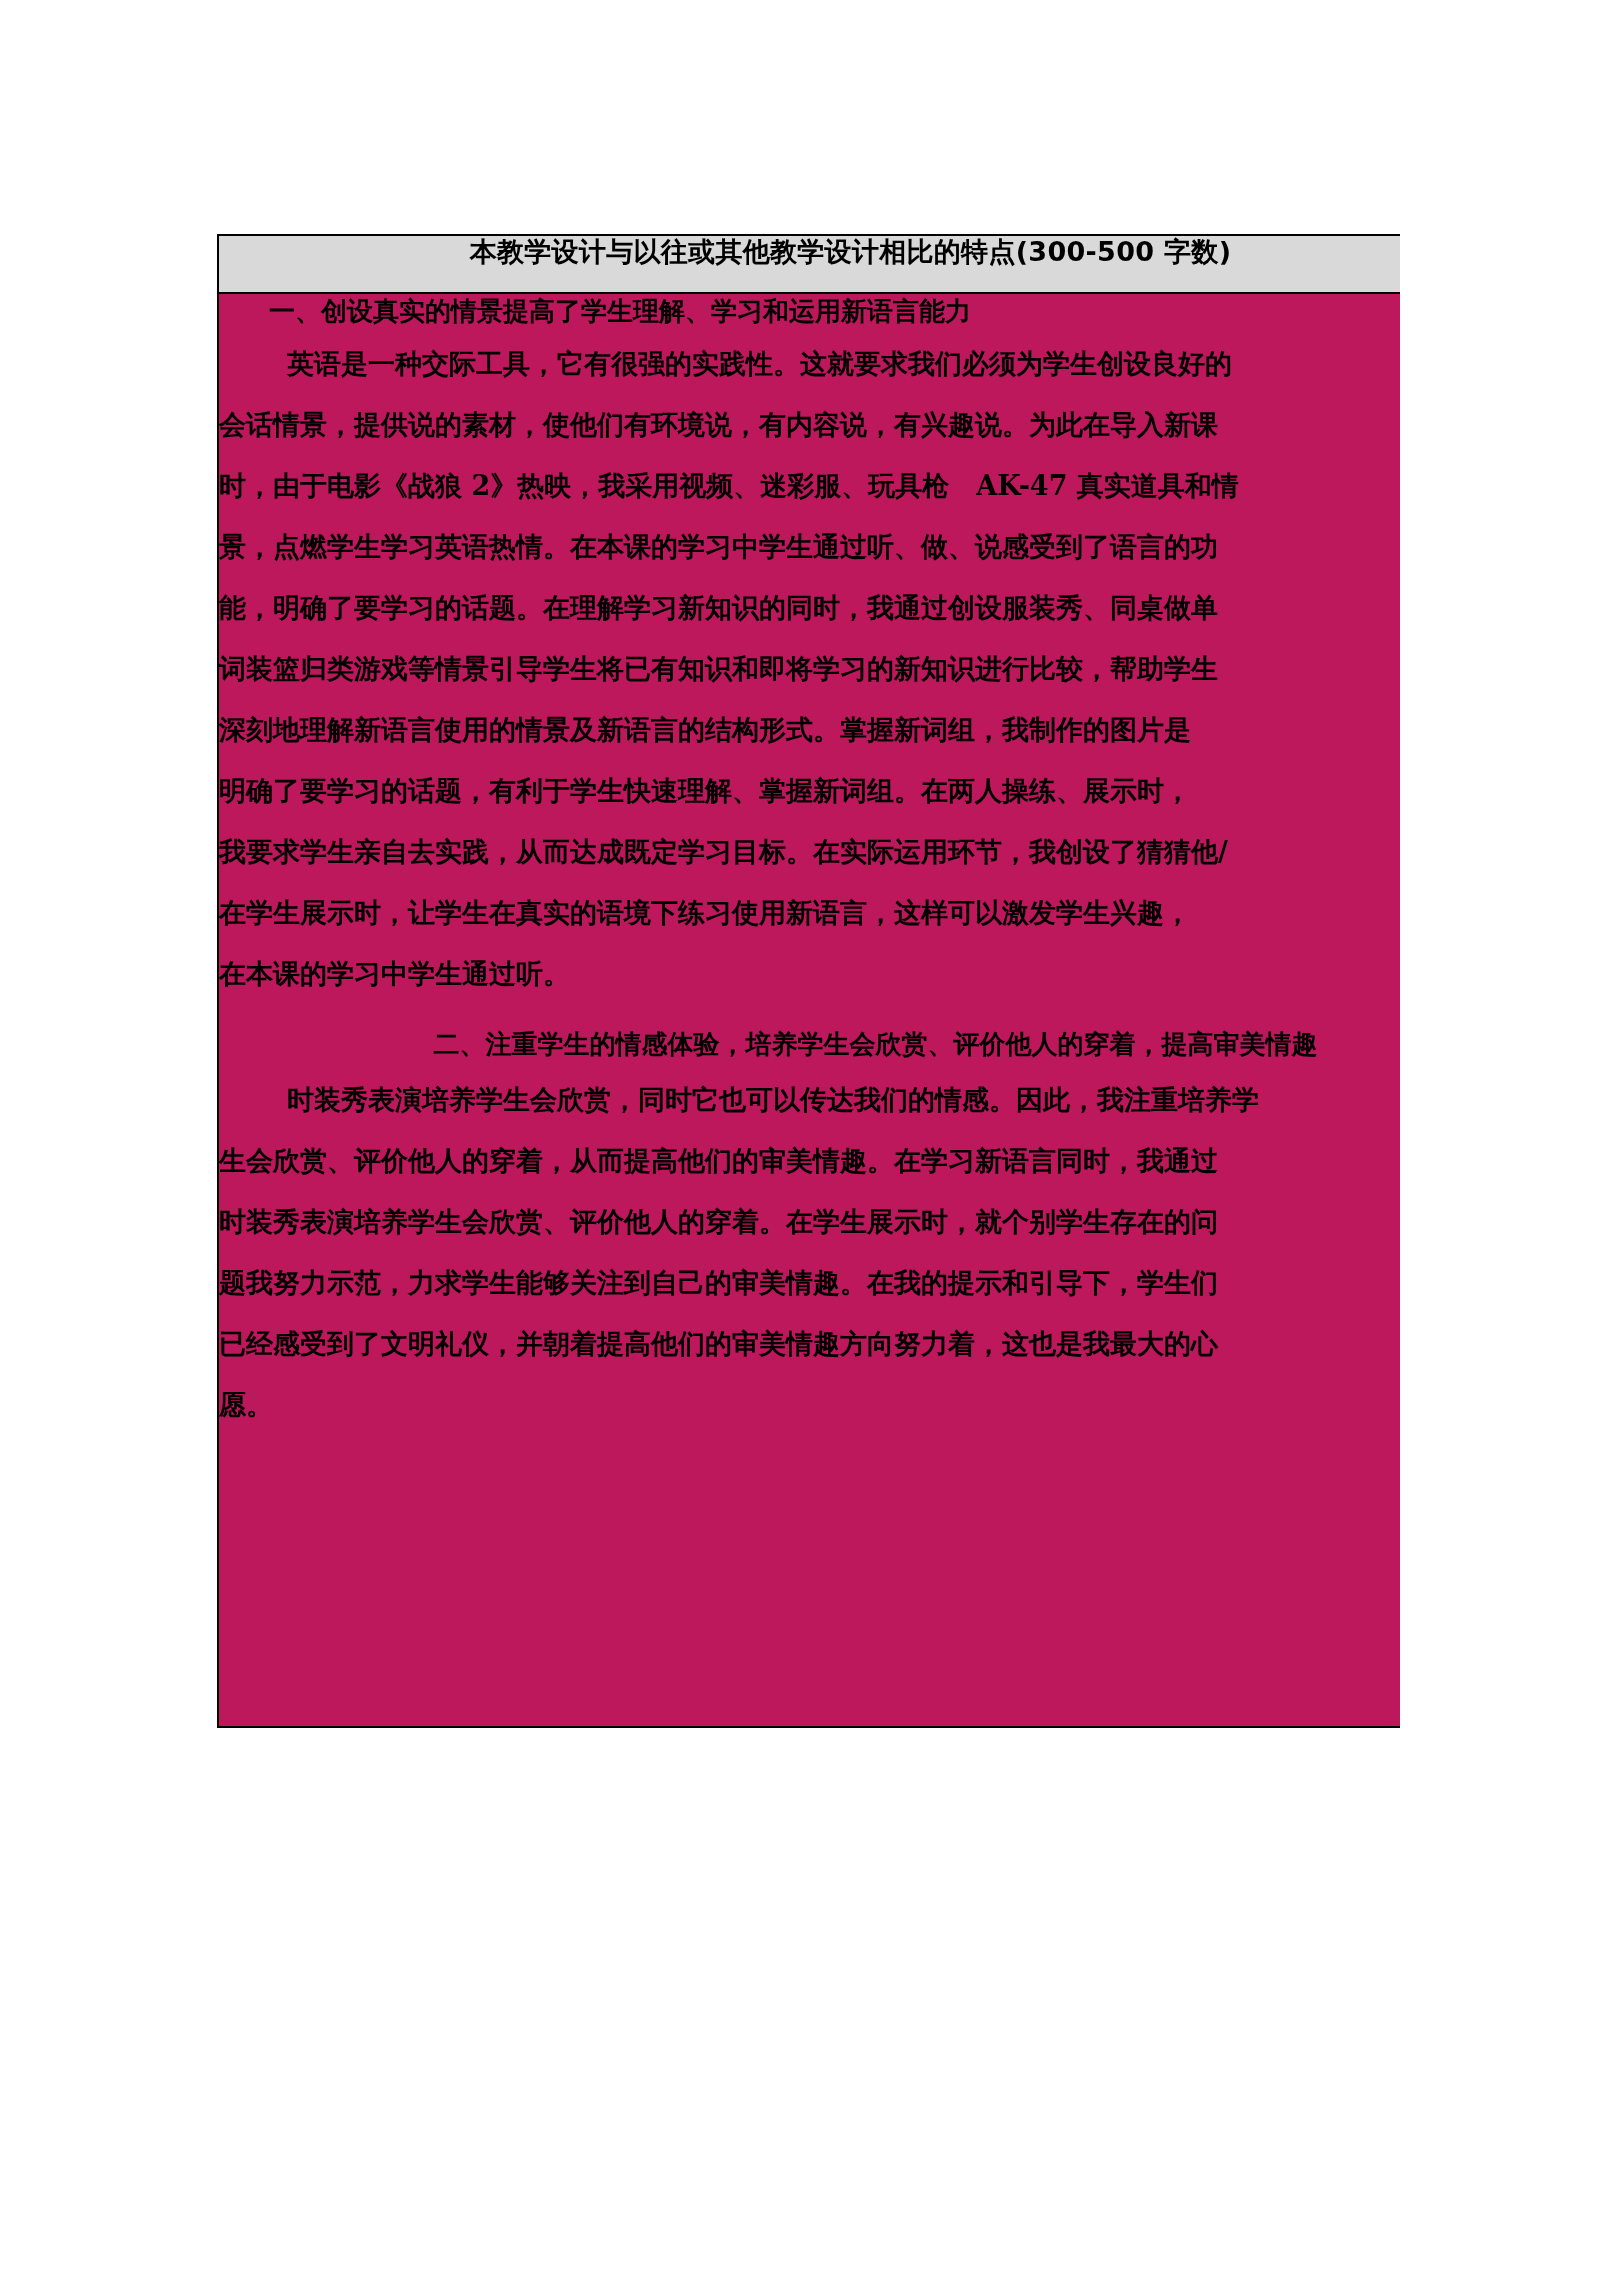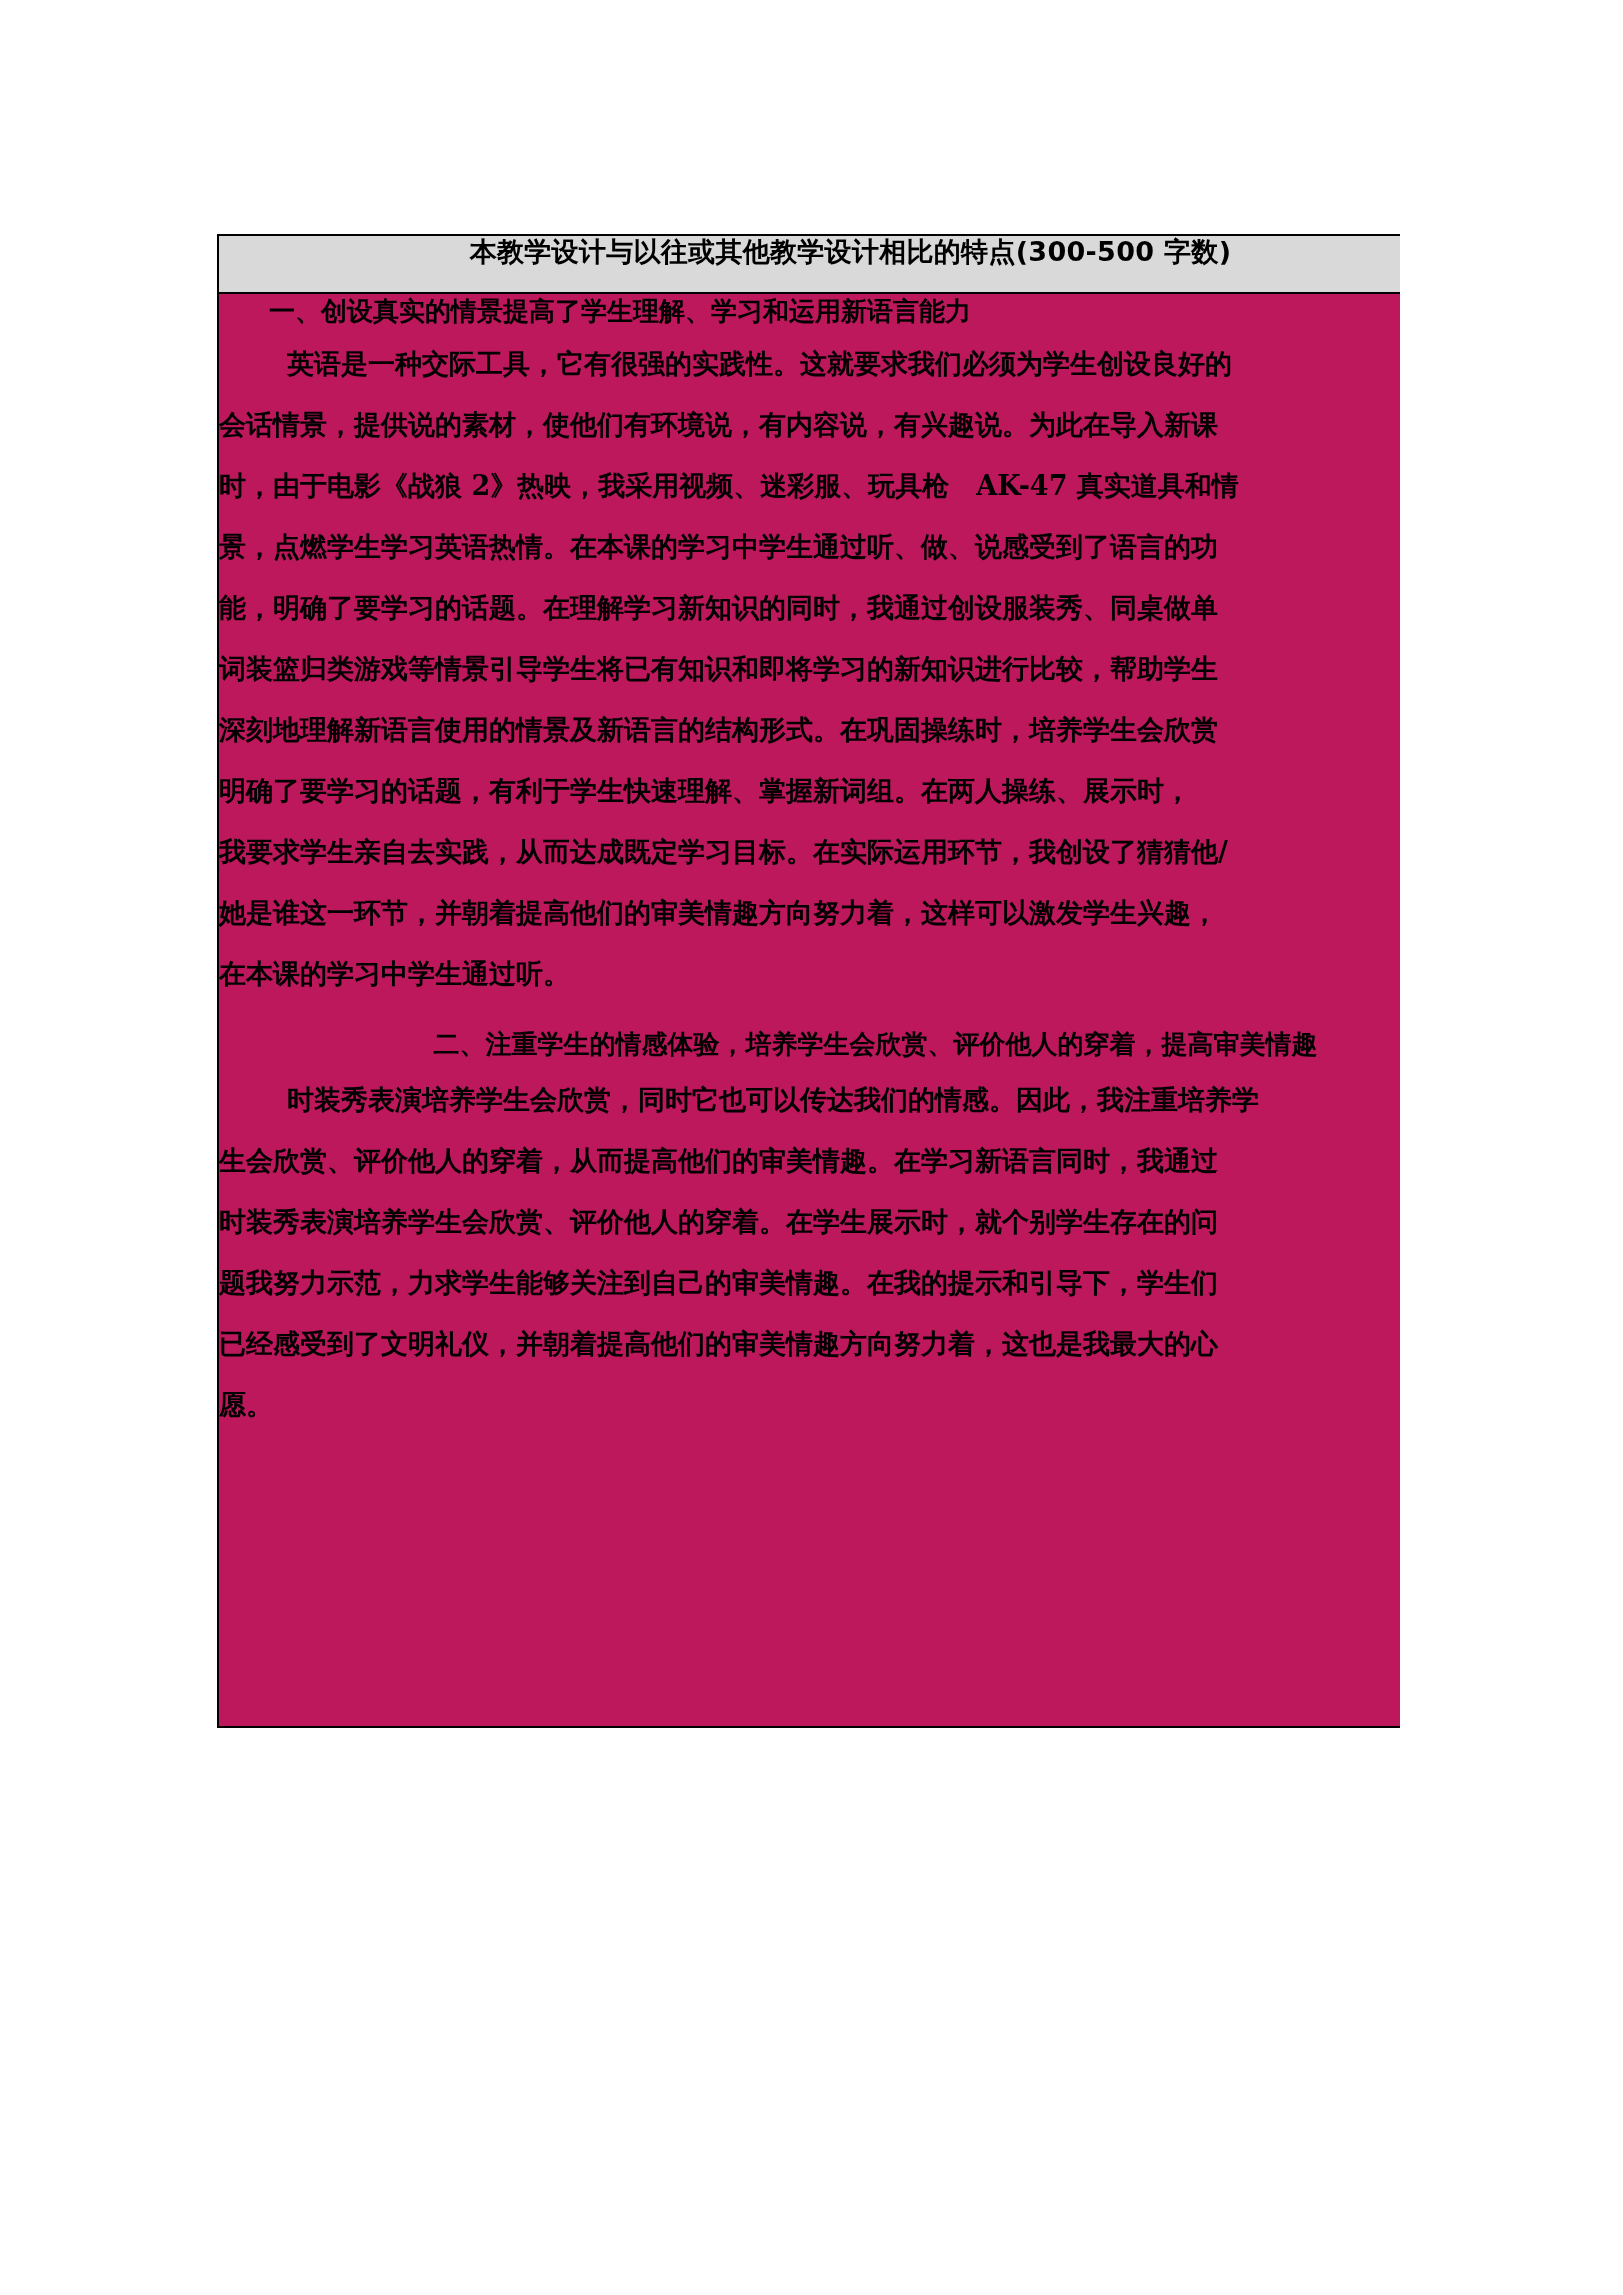--- a/index.html
+++ b/index.html
@@ -114,24 +114,24 @@
 
           <div class="section-heading">一、创设真实的情景提高了学生理解、学习和运用新语言能力</div>
 
           <div class="para">
             <div class="text-line indent">英语是一种交际工具，它有很强的实践性。这就要求我们必须为学生创设良好的</div>
             <div class="text-line">会话情景，提供说的素材，使他们有环境说，有内容说，有兴趣说。为此在导入新课</div>
             <div class="text-line">时，由于电影《战狼 2》热映，我采用视频、迷彩服、玩具枪　AK-47 真实道具和情</div>
             <div class="text-line">景，点燃学生学习英语热情。在本课的学习中学生通过听、做、说感受到了语言的功</div>
             <div class="text-line">能，明确了要学习的话题。在理解学习新知识的同时，我通过创设服装秀、同桌做单</div>
             <div class="text-line">词装篮归类游戏等情景引导学生将已有知识和即将学习的新知识进行比较，帮助学生</div>
-            <div class="text-line">深刻地理解新语言使用的情景及新语言的结构形式。在巩固操练时，培养学生会欣赏</div>
+            <div class="text-line">深刻地理解新语言使用的情景及新语言的结构形式。掌握新词组，我制作的图片是</div>
             <div class="text-line">明确了要学习的话题，有利于学生快速理解、掌握新词组。在两人操练、展示时，</div>
             <div class="text-line">我要求学生亲自去实践，从而达成既定学习目标。在实际运用环节，我创设了猜猜他/</div>
-            <div class="text-line">她是谁这一环节，并朝着提高他们的审美情趣方向努力着，这样可以激发学生兴趣，</div>
+            <div class="text-line">在学生展示时，让学生在真实的语境下练习使用新语言，这样可以激发学生兴趣，</div>
             <div class="text-line">在本课的学习中学生通过听。</div>
           </div>
 
           <div class="section-heading second">二、注重学生的情感体验，培养学生会欣赏、评价他人的穿着，提高审美情趣</div>
 
           <div class="para">
             <div class="text-line indent">时装秀表演培养学生会欣赏，同时它也可以传达我们的情感。因此，我注重培养学</div>
             <div class="text-line">生会欣赏、评价他人的穿着，从而提高他们的审美情趣。在学习新语言同时，我通过</div>
             <div class="text-line">时装秀表演培养学生会欣赏、评价他人的穿着。在学生展示时，就个别学生存在的问</div>
             <div class="text-line">题我努力示范，力求学生能够关注到自己的审美情趣。在我的提示和引导下，学生们</div>

